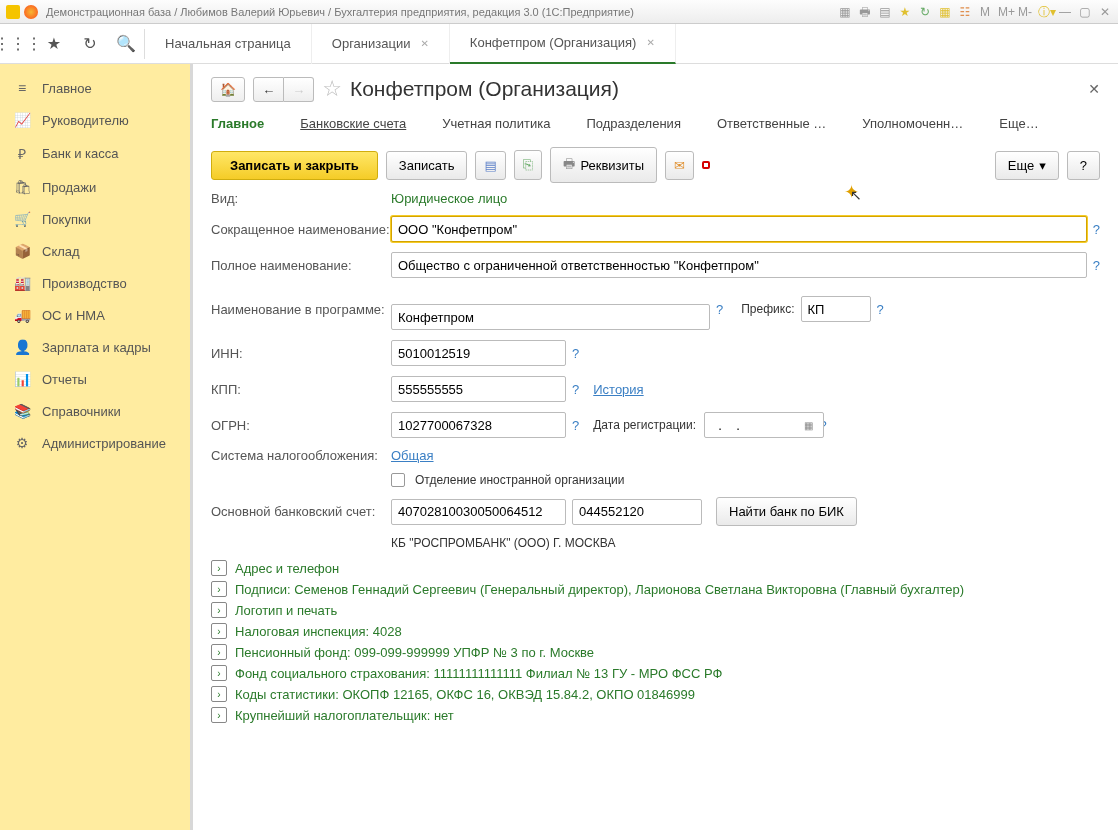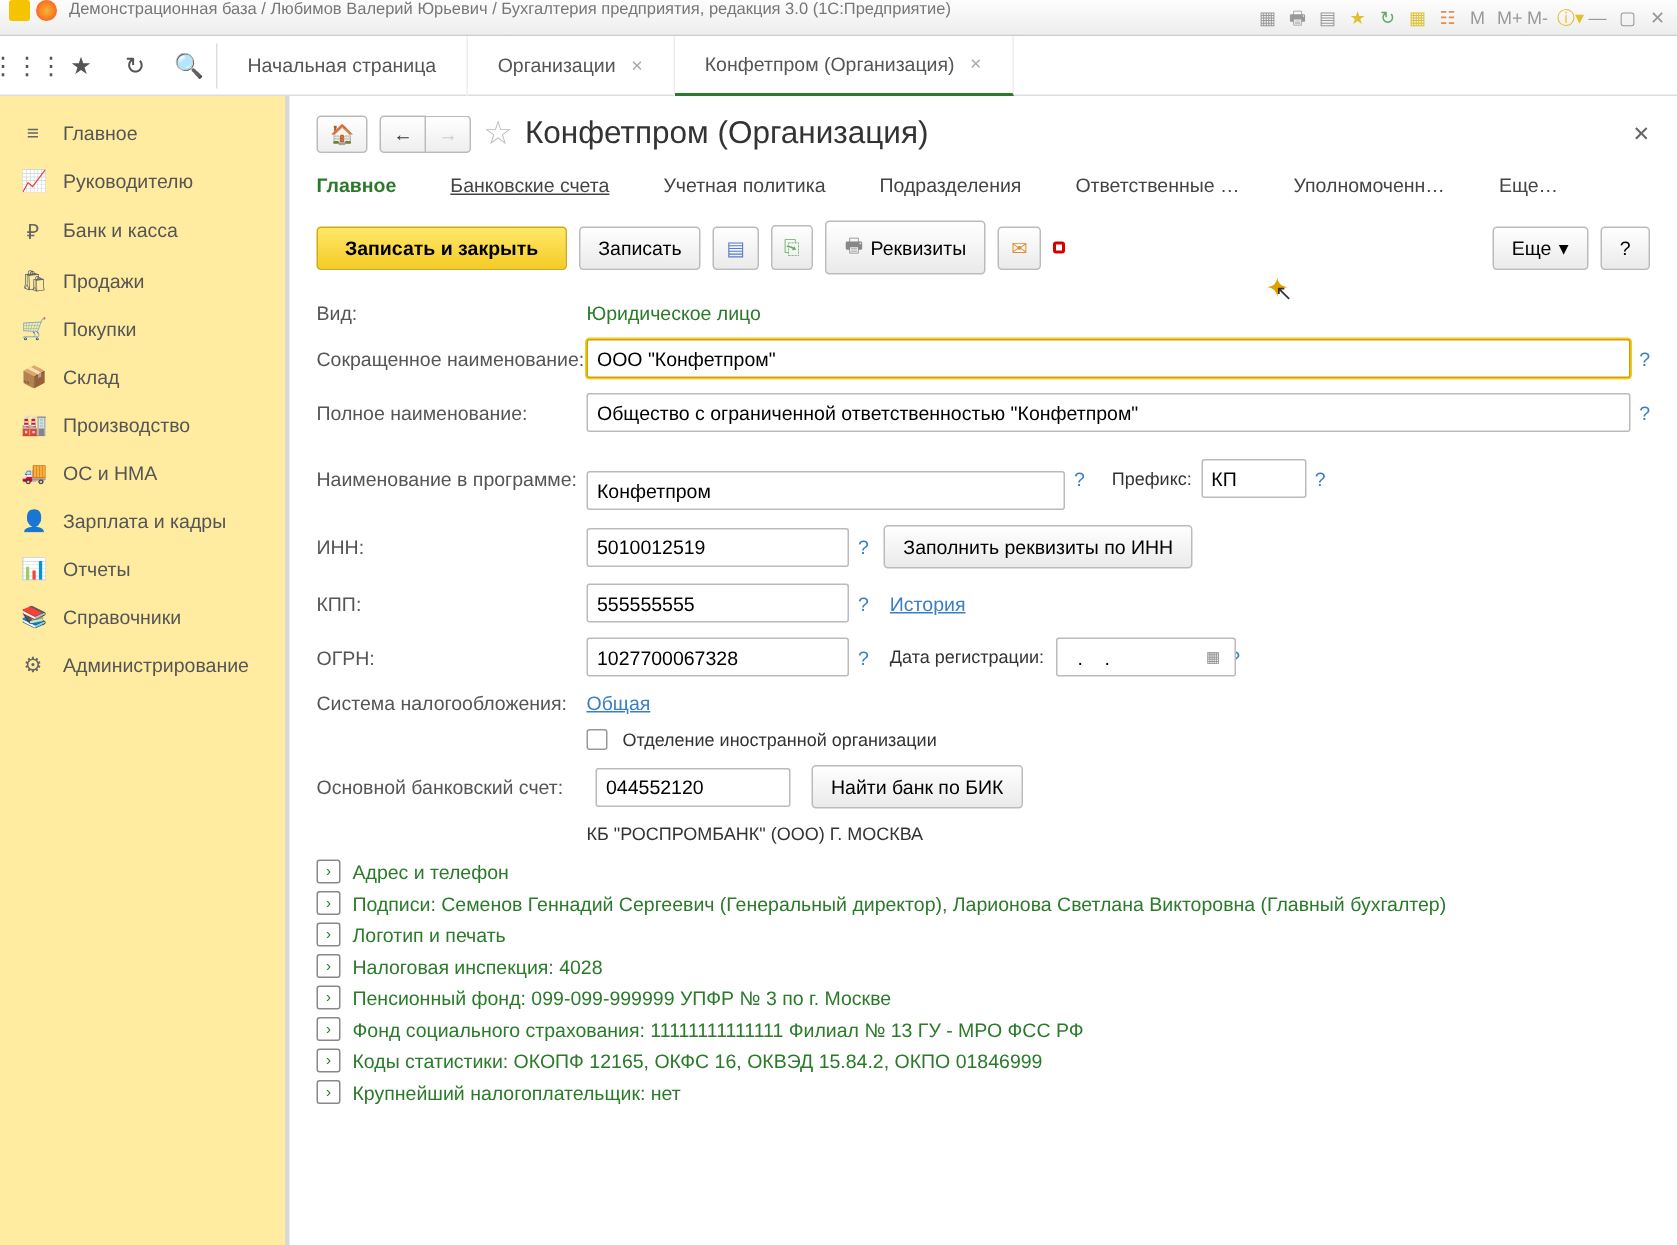--- a/index.html
+++ b/index.html
@@ -1,17 +1,17 @@
 <!DOCTYPE html>
 <html><head>
 <meta charset="utf-8">
 <style>
 * { box-sizing: border-box; margin: 0; padding: 0; }
 body { font-family: Arial, sans-serif; font-size: 12px; color: #333; background: #fff; width: 1118px; height: 830px; overflow: hidden; }
-.window-title { background: linear-gradient(#fdfdfd,#ededed); height: 24px; display: flex; padding: 0 6px; border-bottom: 1px solid #ccc; font-size: 11px; color: #777; }
+.window-title { background: linear-gradient(#fdfdfd,#ededed); height: 24px; display: flex; align-items: center; padding: 0 6px; border-bottom: 1px solid #ccc; font-size: 11px; color: #777; }
 .logo1c { width: 14px; height: 14px; background: #f5c400; border-radius: 2px; margin-right: 4px; display: inline-block; }
 .circles { width: 14px; height: 14px; background: radial-gradient(circle,#f7b733,#fc4a1a); border-radius: 50%; margin-right: 8px; }
 .title-icons { margin-left: auto; display: flex; gap: 6px; align-items: center; }
 .ticon { width: 14px; height: 14px; display: inline-block; color: #999; font-size: 12px; text-align: center; line-height: 14px; }
 .toolbar2 { height: 40px; background: #fff; display: flex; align-items: center; border-bottom: 1px solid #ddd; }
 .tool-icon { width: 36px; height: 40px; display:flex; align-items:center; justify-content:center; color:#555; font-size: 16px; cursor:pointer; }
 .divider-v { width:1px; height:30px; background:#ddd; }
 .tab-row { display:flex; height:40px; }
 .tab { padding: 12px 20px; display:flex; align-items:center; gap:6px; color:#555; font-size:13px; cursor:pointer; border-right:1px solid #eee; position:relative;}
 .tab .close-x { font-size:10px; color:#aaa; margin-left:4px;}
@@ -23,21 +23,21 @@
 .content { flex:1; padding: 12px 18px; overflow:auto; border-left: 3px solid #d8d8d8; }
 .hdr-row { display:flex; align-items:center; gap:8px; margin-bottom:10px;}
 .btn-small { border:1px solid #bbb; background:linear-gradient(#fff,#eee); border-radius:3px; padding:4px 8px; font-size:13px; cursor:pointer; display:flex; align-items:center; gap:3px;}
 .star-icon { color:#bbb; font-size:22px; cursor:pointer;}
 .page-title { font-size:21px; color:#333;}
 .close-page { margin-left:auto; font-size:14px; color:#666; cursor:pointer;}
 .subtabs { display:flex; gap:36px; margin-bottom:12px; font-size:13px; flex-wrap:nowrap; }
 .subtab { color:#444; cursor:pointer; padding:4px 0; white-space:nowrap;}
 .subtab.active { color:#2a7a2a; font-weight:bold; }
 .subtab.und { text-decoration:underline;}
-.btn-row { display:flex; gap:8px; align-items:center; margin-bottom:18px;}
+.btn-row { display:flex; gap:8px; align-items:center; margin-bottom:8px;}
 .btn-primary { background: linear-gradient(#ffe767,#f5cc27); border:1px solid #d0ad0e; border-radius:3px; padding: 6px 18px; font-weight:bold; font-size:13px; cursor:pointer;}
 .btn { background: linear-gradient(#fff,#eaeaea); border:1px solid #bbb; border-radius:3px; padding: 6px 12px; font-size:13px; cursor:pointer; display:flex; align-items:center; gap:5px;}
 .btn-icon { padding:6px 8px;}
 .highlight-box { border:2px solid #d40000; padding:2px; border-radius:2px;}
 .form-row { display:flex; align-items:center; margin-bottom:10px;}
 .lbl { width:180px; color:#555; font-size:13px;}
 .val-text { color:#2a7a2a; font-size:13px;}
 .input { border:1px solid #bbb; border-radius:2px; padding:4px 6px; font-size:13px; height:26px;}
 .input-wide { flex:1;}
 .input-hl { border:1px solid #d4a300; box-shadow: 0 0 0 1px #f5cc27;}
@@ -218,21 +218,20 @@
         <span class="help-q">?</span>
         <span style="margin-left:18px;">Префикс:</span>
         <input class="input" style="width: 70px; margin-left: 6px;" value="КП">
         <span class="help-q">?</span>
       </div>
 
     <div class="form-row">
         <span class="lbl">ИНН:</span>
         <input class="input" style="width: 175px;" value="5010012519">
         <span class="help-q">?</span>
-        <button class="btn" style="margin-left:10px;">Заполнить реквизиты по ИНН</button>
       </div>
 
     <div class="form-row">
         <span class="lbl">КПП:</span>
         <input class="input" style="width: 175px;" value="555555555">
         <span class="help-q">?</span>
         <span class="link" style="margin-left:14px;">История</span>
       </div>
 
     <div class="form-row">
@@ -253,20 +252,21 @@
       </div>
 
     <div class="form-row">
         <span class="lbl"></span>
         <span class="checkbox"></span>
         <span>Отделение иностранной организации</span>
       </div>
 
     <div class="form-row">
         <span class="lbl">Основной банковский счет:</span>
+        <input class="input" style="width: 175px;" value="40702810030050064512">
         <input class="input" style="width: 130px; margin-left: 6px;" value="044552120">
         <button class="btn" style="margin-left:14px;">Найти банк по БИК</button>
       </div>
 
     <div class="form-row">
         <span class="lbl"></span>
         <span>КБ "РОСПРОМБАНК" (ООО) Г. МОСКВА</span>
       </div>
 
     <div style="margin-top:6px;">

